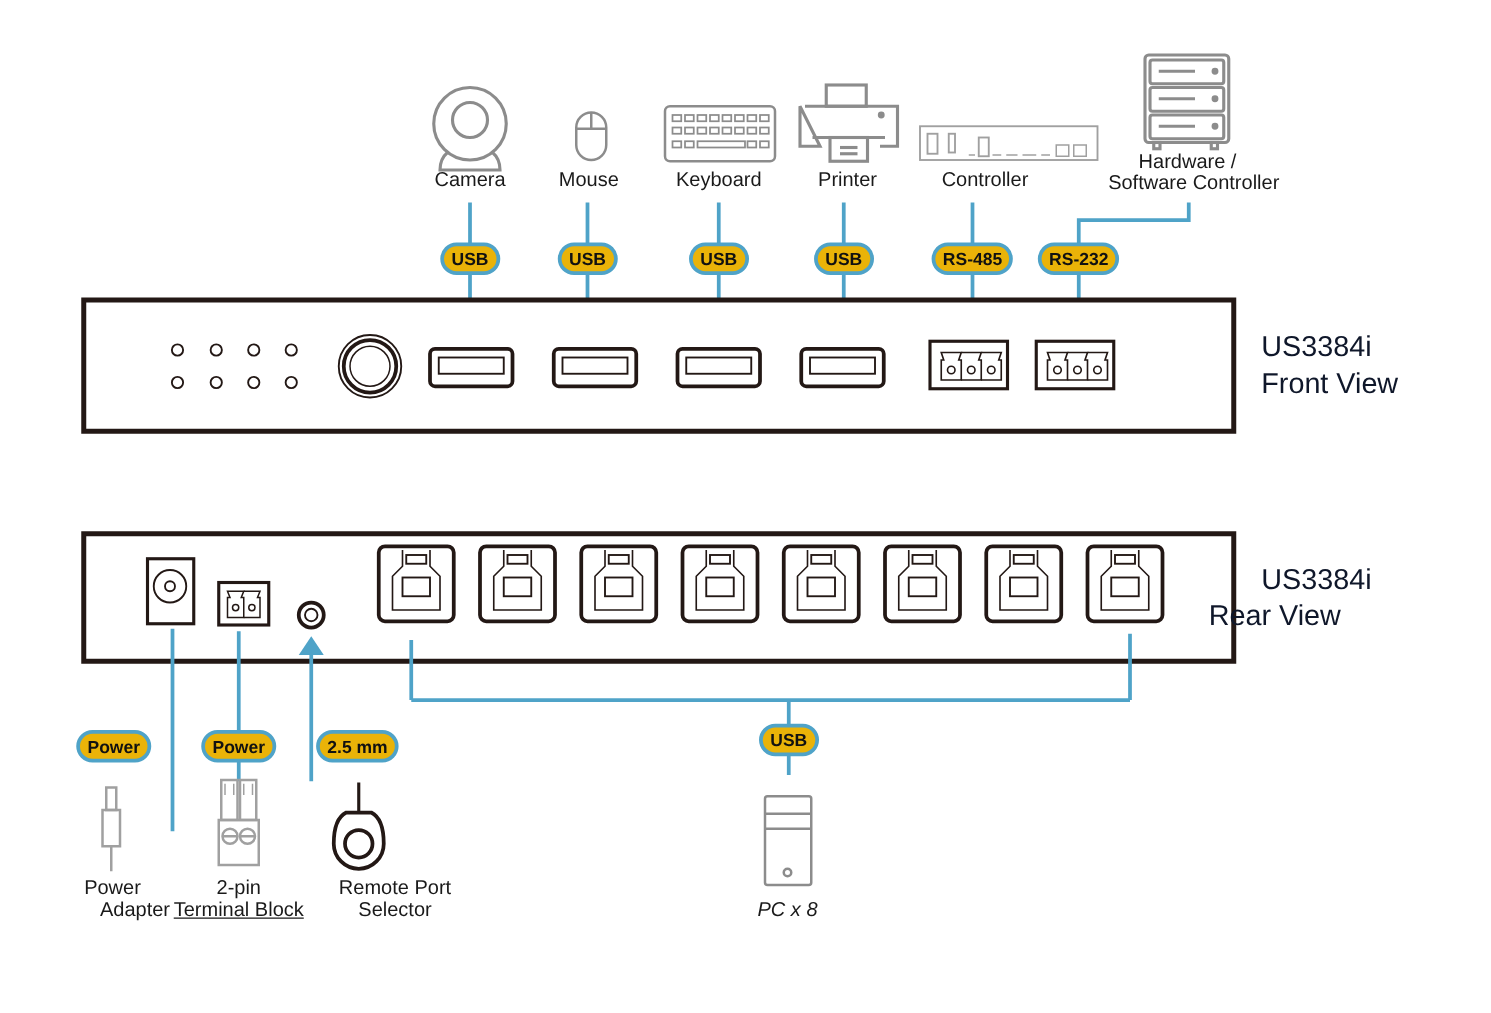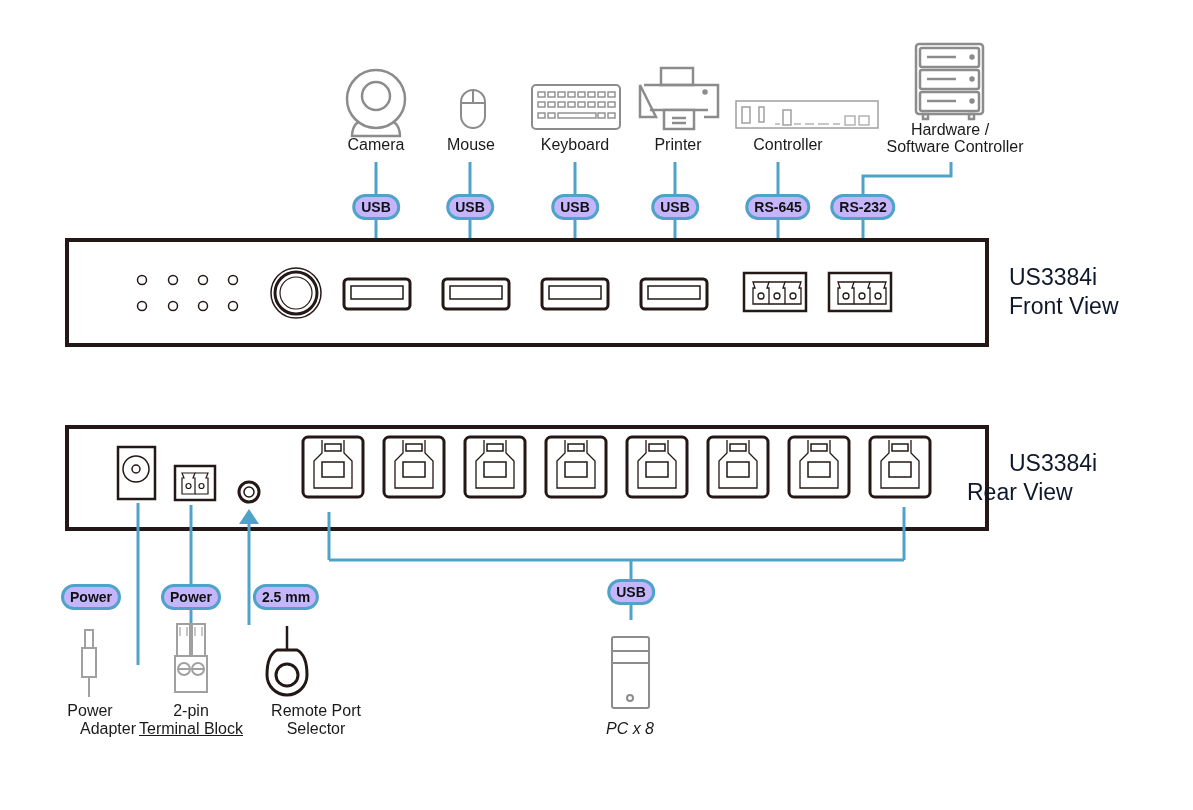--- a/index.html
+++ b/index.html
@@ -1,20 +1,20 @@
 <!DOCTYPE html>
 <html><head>
 <meta charset="utf-8">
 <style>
   html, body { margin: 0; padding: 0; background: #ffffff; }
   body { width: 1193px; height: 810px; position: relative; overflow: hidden; font-family: "Liberation Sans", sans-serif; }
   #canvas { position: absolute; left: 0; top: 0; width: 1193px; height: 810px; }
   .lbl { position: absolute; font-family: "Liberation Sans", sans-serif; font-size: 16px; color: #1a1a1a; text-align: center; white-space: nowrap; line-height: 18px; }
   .view-title { position: absolute; font-family: "Liberation Sans", sans-serif; font-size: 23px; color: #0f172a; line-height: 29px; white-space: nowrap; }
-  .pill { position: absolute; height: 20px; border: 3px solid #4fa3c8; border-radius: 13px; background: #c4b5fd; font-family: "Liberation Sans", sans-serif; font-weight: bold; font-size: 14px; color: #111; line-height: 20px; text-align: center; box-sizing: content-box; padding: 0 6px; transform: translateX(-50%); white-space: nowrap; }
+  .pill { position: absolute; height: 20px; border: 3px solid #4fa3c8; border-radius: 13px; background: #eab308; font-family: "Liberation Sans", sans-serif; font-weight: bold; font-size: 14px; color: #111; line-height: 20px; text-align: center; box-sizing: content-box; padding: 0 6px; transform: translateX(-50%); white-space: nowrap; }
 </style>
 </head>
 <body>
 
 <svg id="canvas" viewBox="0 0 1193 810" xmlns="http://www.w3.org/2000/svg">
 
   <g fill="none" stroke="#8c8c8c" stroke-width="2.5">
     <circle cx="376" cy="99" r="29"></circle>
     <circle cx="376" cy="96" r="14"></circle>
     <path d="M358 122 Q352 127 352 136 L400 136 Q400 127 394 122"></path>
@@ -266,21 +266,21 @@
 <div class="lbl" style="left:525px; top:136px; width:100px;">Keyboard</div>
 <div class="lbl" style="left:638px; top:136px; width:80px;">Printer</div>
 <div class="lbl" style="left:738px; top:136px; width:100px;">Controller</div>
 <div class="lbl" style="left:880px; top:121px; width:140px;">Hardware /</div>
 <div class="lbl" style="left:870px; top:138px; width:170px;">Software Controller</div>
 
 <div class="pill" style="left:376px; top:194px;">USB</div>
 <div class="pill" style="left:470px; top:194px;">USB</div>
 <div class="pill" style="left:575px; top:194px;">USB</div>
 <div class="pill" style="left:675px; top:194px;">USB</div>
-<div class="pill" style="left:778px; top:194px;">RS-645</div>
+<div class="pill" style="left:778px; top:194px;">RS-485</div>
 <div class="pill" style="left:863px; top:194px;">RS-232</div>
 
 <div class="view-title" style="left:1009px; top:263px;">US3384i</div>
 <div class="view-title" style="left:1009px; top:292px;">Front View</div>
 <div class="view-title" style="left:1009px; top:449px;">US3384i</div>
 <div class="view-title" style="left:967px; top:478px;">Rear View</div>
 
 <div class="pill" style="left:91px; top:584px;">Power</div>
 <div class="pill" style="left:191px; top:584px;">Power</div>
 <div class="pill" style="left:286px; top:584px;">2.5 mm</div>

